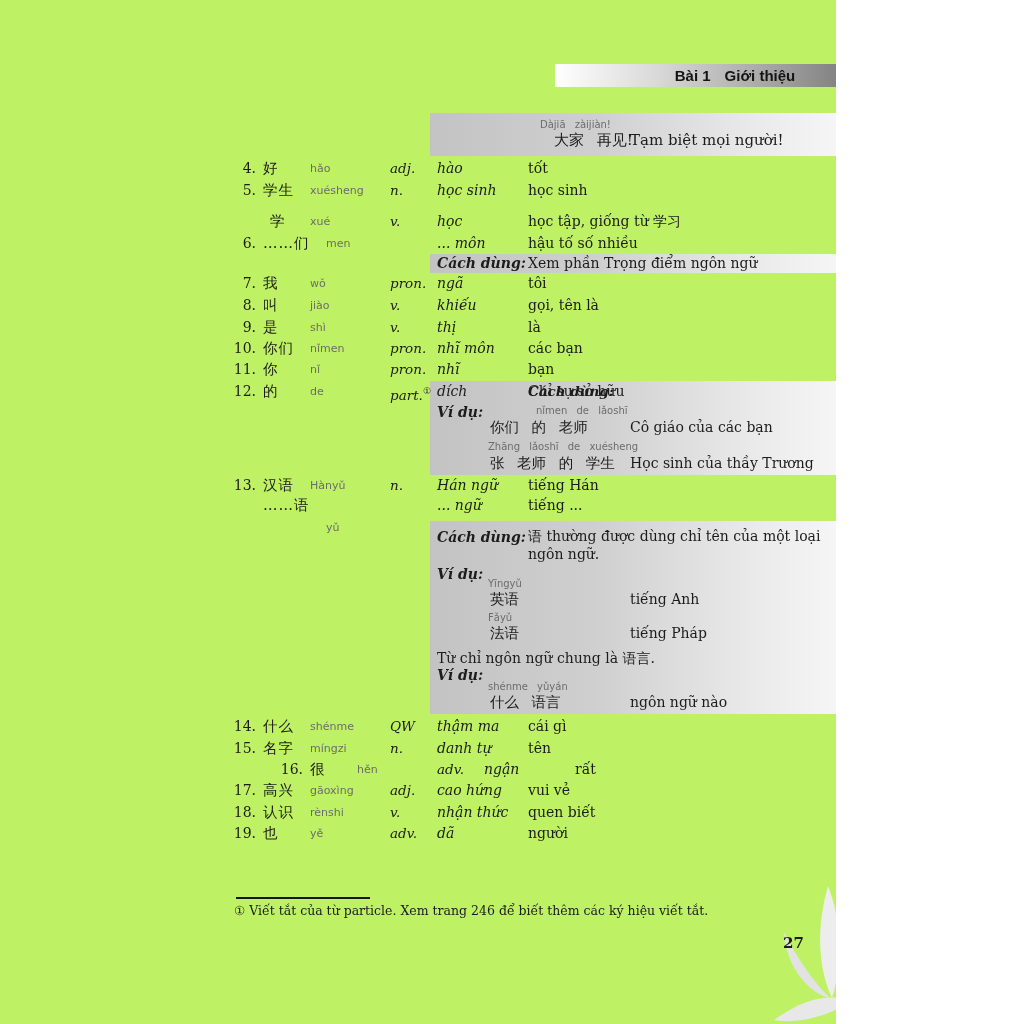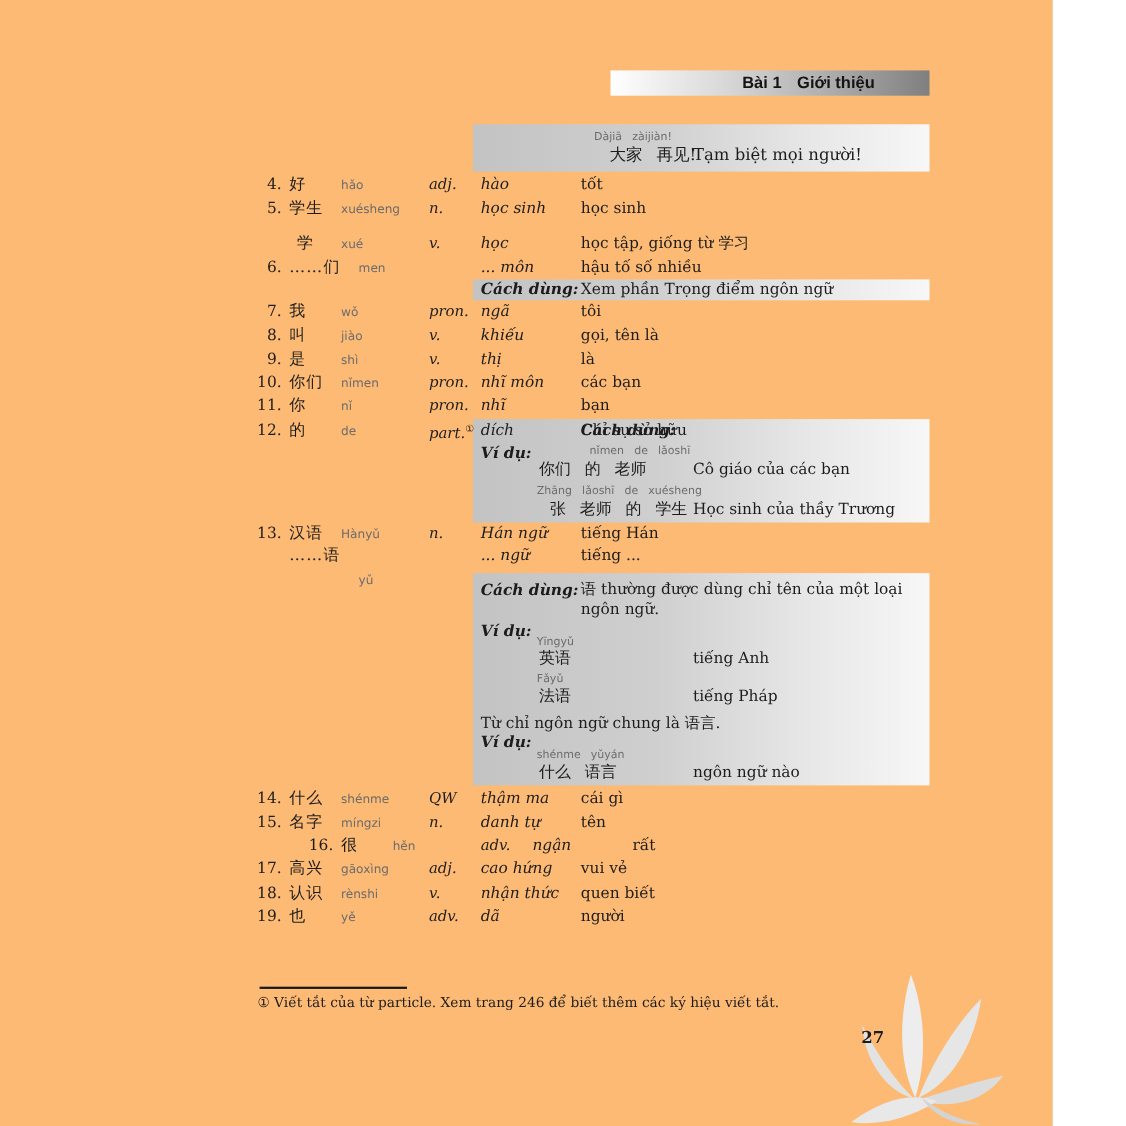--- a/index.html
+++ b/index.html
@@ -1,16 +1,16 @@
 <!DOCTYPE html>
 <html><head>
 <meta charset="utf-8">
 <style>
   html,body{margin:0;padding:0;background:#ffffff;}
-  .page{position:relative;width:957px;height:1024px;background:#fdba74;overflow:hidden;
+  .page{position:relative;width:836px;height:1024px;background:#bef264;overflow:hidden;
         font-family:"DejaVu Serif","Liberation Serif",serif;color:#1c1c1c;}
 
   
   .header-bar{position:absolute;left:555px;top:64px;width:290px;height:23px;
     background:linear-gradient(90deg,#ffffff 0%,#d9d9d9 35%,#ababab 70%,#7f7f7f 100%);
     display:flex;align-items:center;justify-content:center;box-sizing:border-box;padding-left:70px;
     font-family:"Liberation Sans",sans-serif;font-weight:bold;font-size:15px;color:#141414;}
   .header-bar .gap{display:inline-block;width:14px;}
 
   
@@ -69,21 +69,21 @@
     <span class="lbl abs" style="left:7px;top:0;line-height:19px;">Cách dùng:</span>
     <span class="abs" style="left:98px;top:0;line-height:19px;">Xem phần Trọng điểm ngôn ngữ</span>
   </div>
 
   <div class="gbox box-de">
     <div class="lbl abs" style="left:7px;top:21px;">Ví dụ:</div>
     <div class="pyline" style="left:58px;top:24px;margin-left:48px;">nǐmen de lǎoshī</div>
     <div class="hzline" style="left:60px;top:36px;">你们 的 老师</div>
     <div class="gloss" style="left:200px;top:36px;">Cô giáo của các bạn</div>
     <div class="pyline" style="left:58px;top:60px;">Zhāng lǎoshī de xuésheng</div>
-    <div class="hzline" style="left:70px;top:72px;">张 老师 的 学生</div>
+    <div class="hzline" style="left:60px;top:72px;">张 老师 的 学生</div>
     <div class="gloss" style="left:200px;top:72px;">Học sinh của thầy Trương</div>
   </div>
 
   <div class="gbox box-yu">
     <div class="lbl abs" style="left:7px;top:6px;">Cách dùng:</div>
     <div class="abs" style="left:98px;top:6px;width:310px;white-space:normal;line-height:18px;">语 thường được dùng chỉ tên của một loại ngôn ngữ.</div>
     <div class="lbl abs" style="left:7px;top:43px;">Ví dụ:</div>
     <div class="pyline" style="left:58px;top:57px;">Yīngyǔ</div>
     <div class="hzline" style="left:60px;top:68px;">英语</div>
     <div class="gloss" style="left:200px;top:68px;">tiếng Anh</div>

